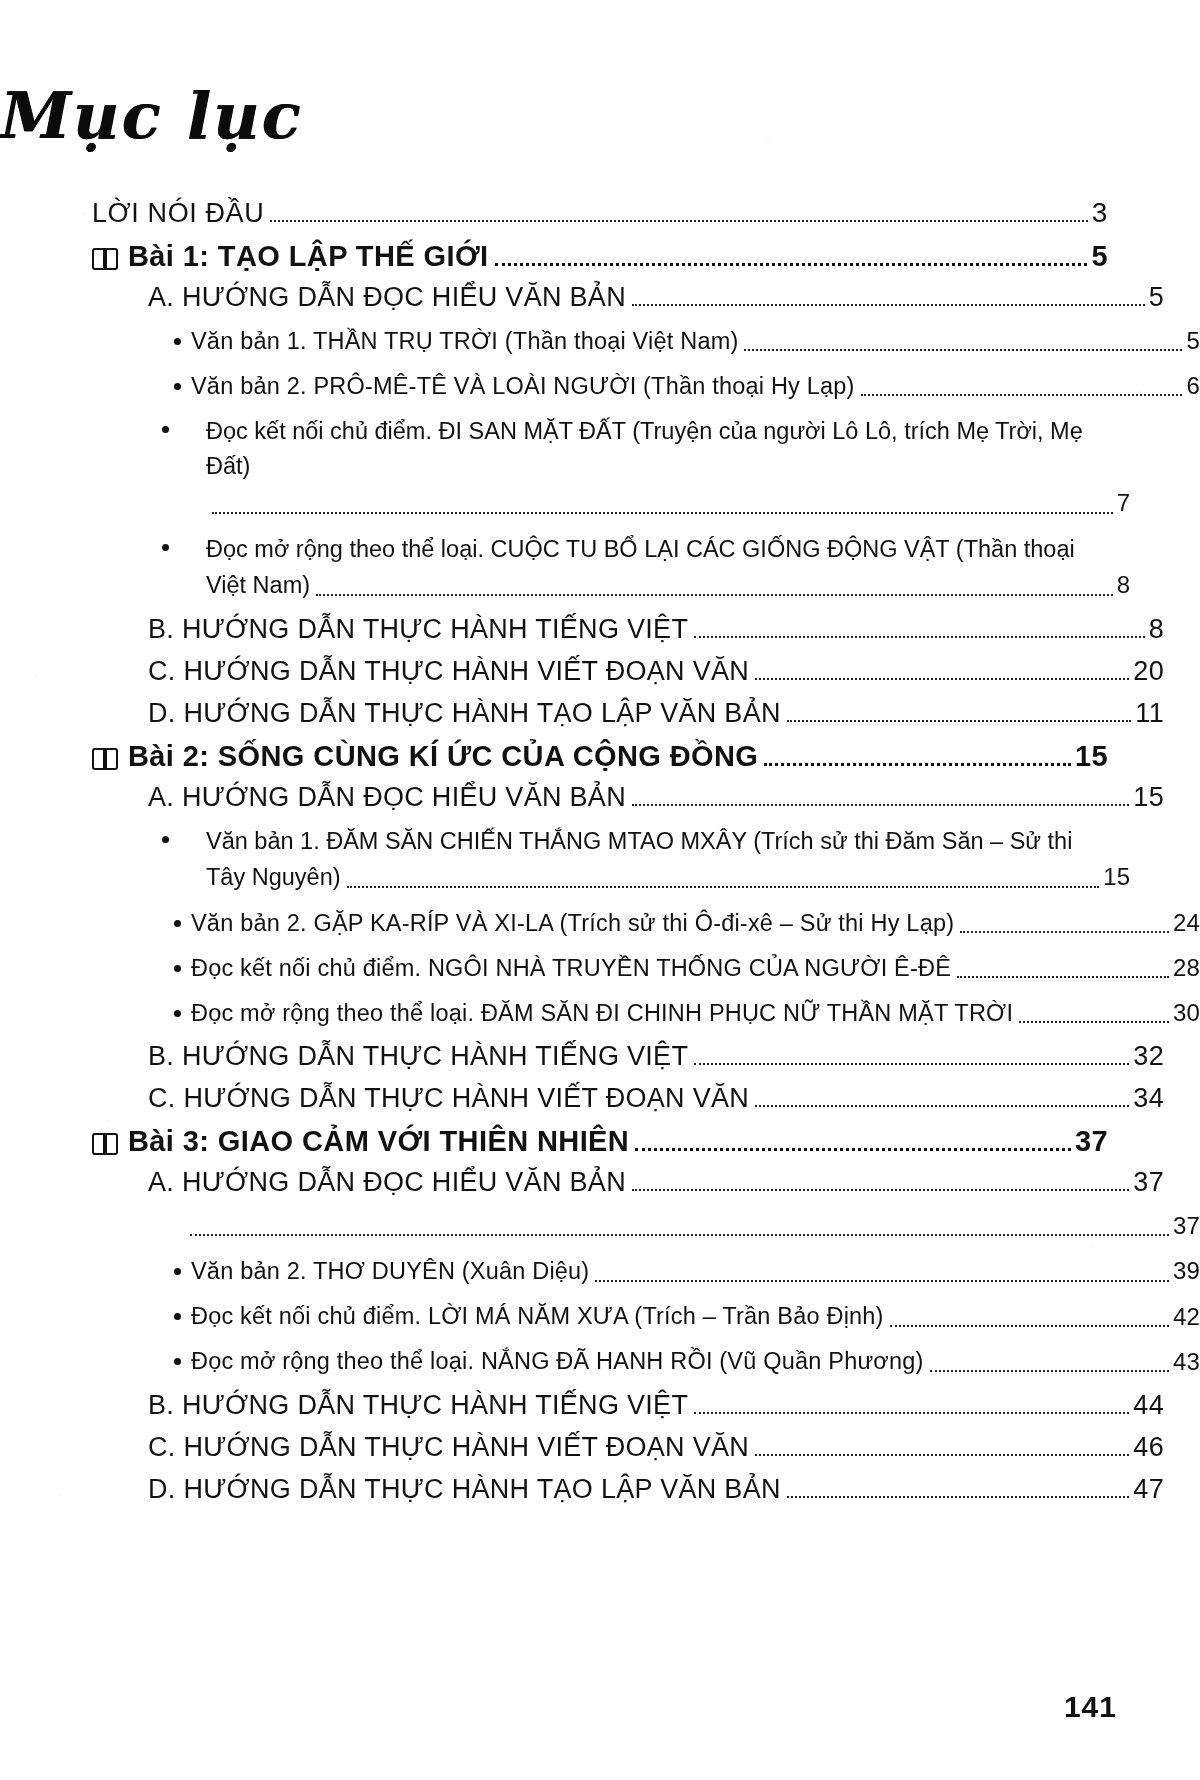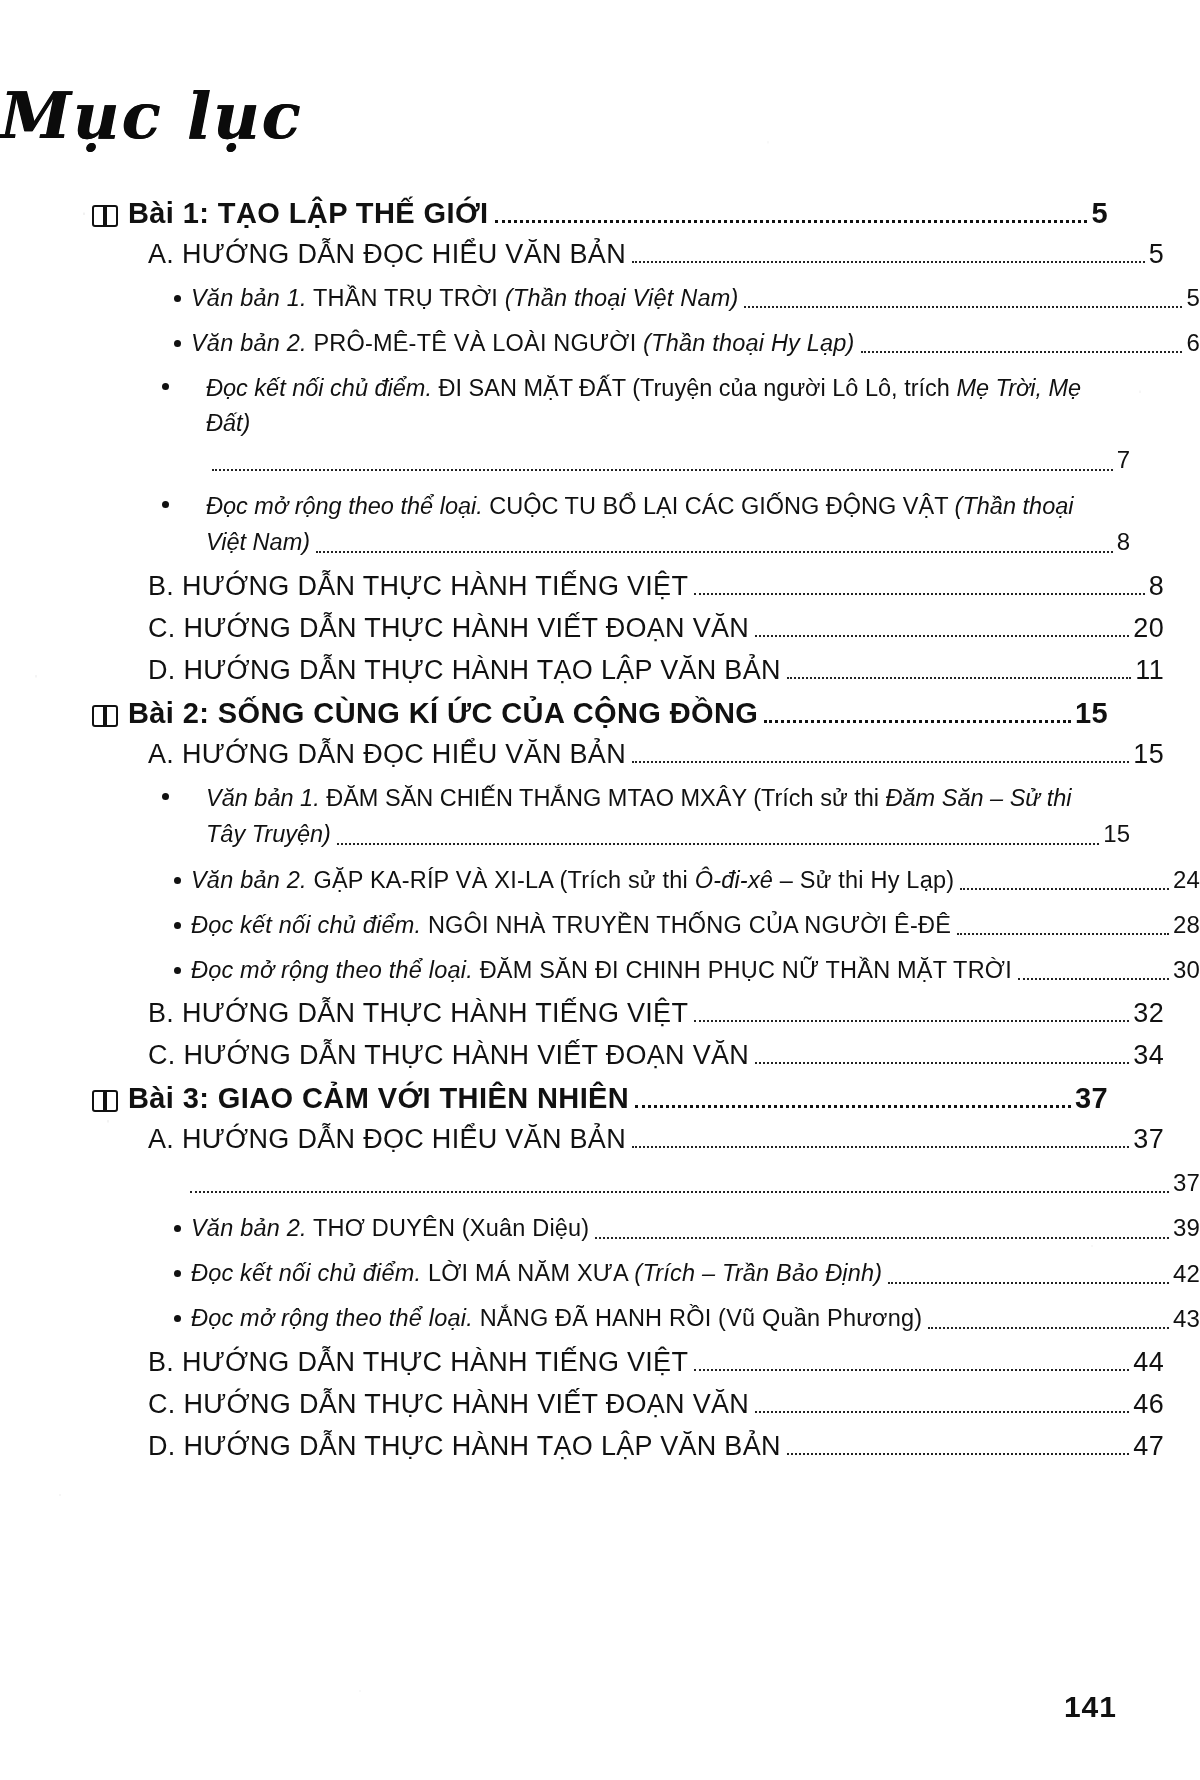--- a/index.html
+++ b/index.html
@@ -136,21 +136,21 @@
     position: absolute;
     top: 0;
     width: 11px;
     height: 18px;
     border: 2px solid #111;
     border-radius: 1px 3px 3px 1px;
   }
   .book-icon::before { left: 0; border-radius: 3px 1px 1px 3px; }
   .book-icon::after  { right: 0; }
 
-  .it { font-style: italic; }
+  .it { }
 
   
   .wrapblock {
     padding-left: 92px;
     font-size: 23.5px;
     line-height: 1.5;
     margin-bottom: 11px;
     position: relative;
   }
   .wrapblock .bullet { top: 12px; left: 70px; position: absolute; }
@@ -176,20 +176,25 @@
 </head>
 <body>
 
 <div class="page">
   <div class="speckle"></div>
 
   <div class="title">Mục lục</div>
 
   <div class="toc">
 
+    <div class="row lv-front">
+      <span class="txt">LỜI NÓI ĐẦU</span>
+      <span class="leader"></span>
+      <span class="pg">3</span>
+    </div>
 
     <div class="row lv-unit">
       <span class="txt"><span class="book-icon"></span><span>Bài 1: TẠO LẬP THẾ GIỚI</span></span>
       <span class="leader"></span>
       <span class="pg">5</span>
     </div>
 
     <div class="row lv-section">
       <span class="txt">A. HƯỚNG DẪN ĐỌC HIỂU VĂN BẢN</span>
       <span class="leader"></span>
@@ -254,21 +259,21 @@
     <div class="row lv-section">
       <span class="txt">A. HƯỚNG DẪN ĐỌC HIỂU VĂN BẢN</span>
       <span class="leader"></span>
       <span class="pg">15</span>
     </div>
 
     <div class="wrapblock">
       <span class="bullet"></span>
       <span class="line1"><span class="it">Văn bản 1.</span><span> ĐĂM SĂN CHIẾN THẮNG MTAO MXÂY (Trích sử thi </span><span class="it">Đăm Săn – Sử thi</span></span>
       <span class="line2row">
-        <span class="it">Tây Truyện)</span>
+        <span class="it">Tây Nguyên)</span>
         <span class="leader"></span>
         <span class="pg">15</span>
       </span>
     </div>
 
     <div class="row lv-item">
       <span class="txt"><span class="bullet" style="position:relative;display:inline-block;left:-10px;top:-4px"></span><span class="it">Văn bản 2.</span><span> GẶP KA-RÍP VÀ XI-LA (Trích sử thi </span><span class="it">Ô-đi-xê</span><span> – Sử thi Hy Lạp)</span></span>
       <span class="leader"></span>
       <span class="pg">24</span>
     </div>

